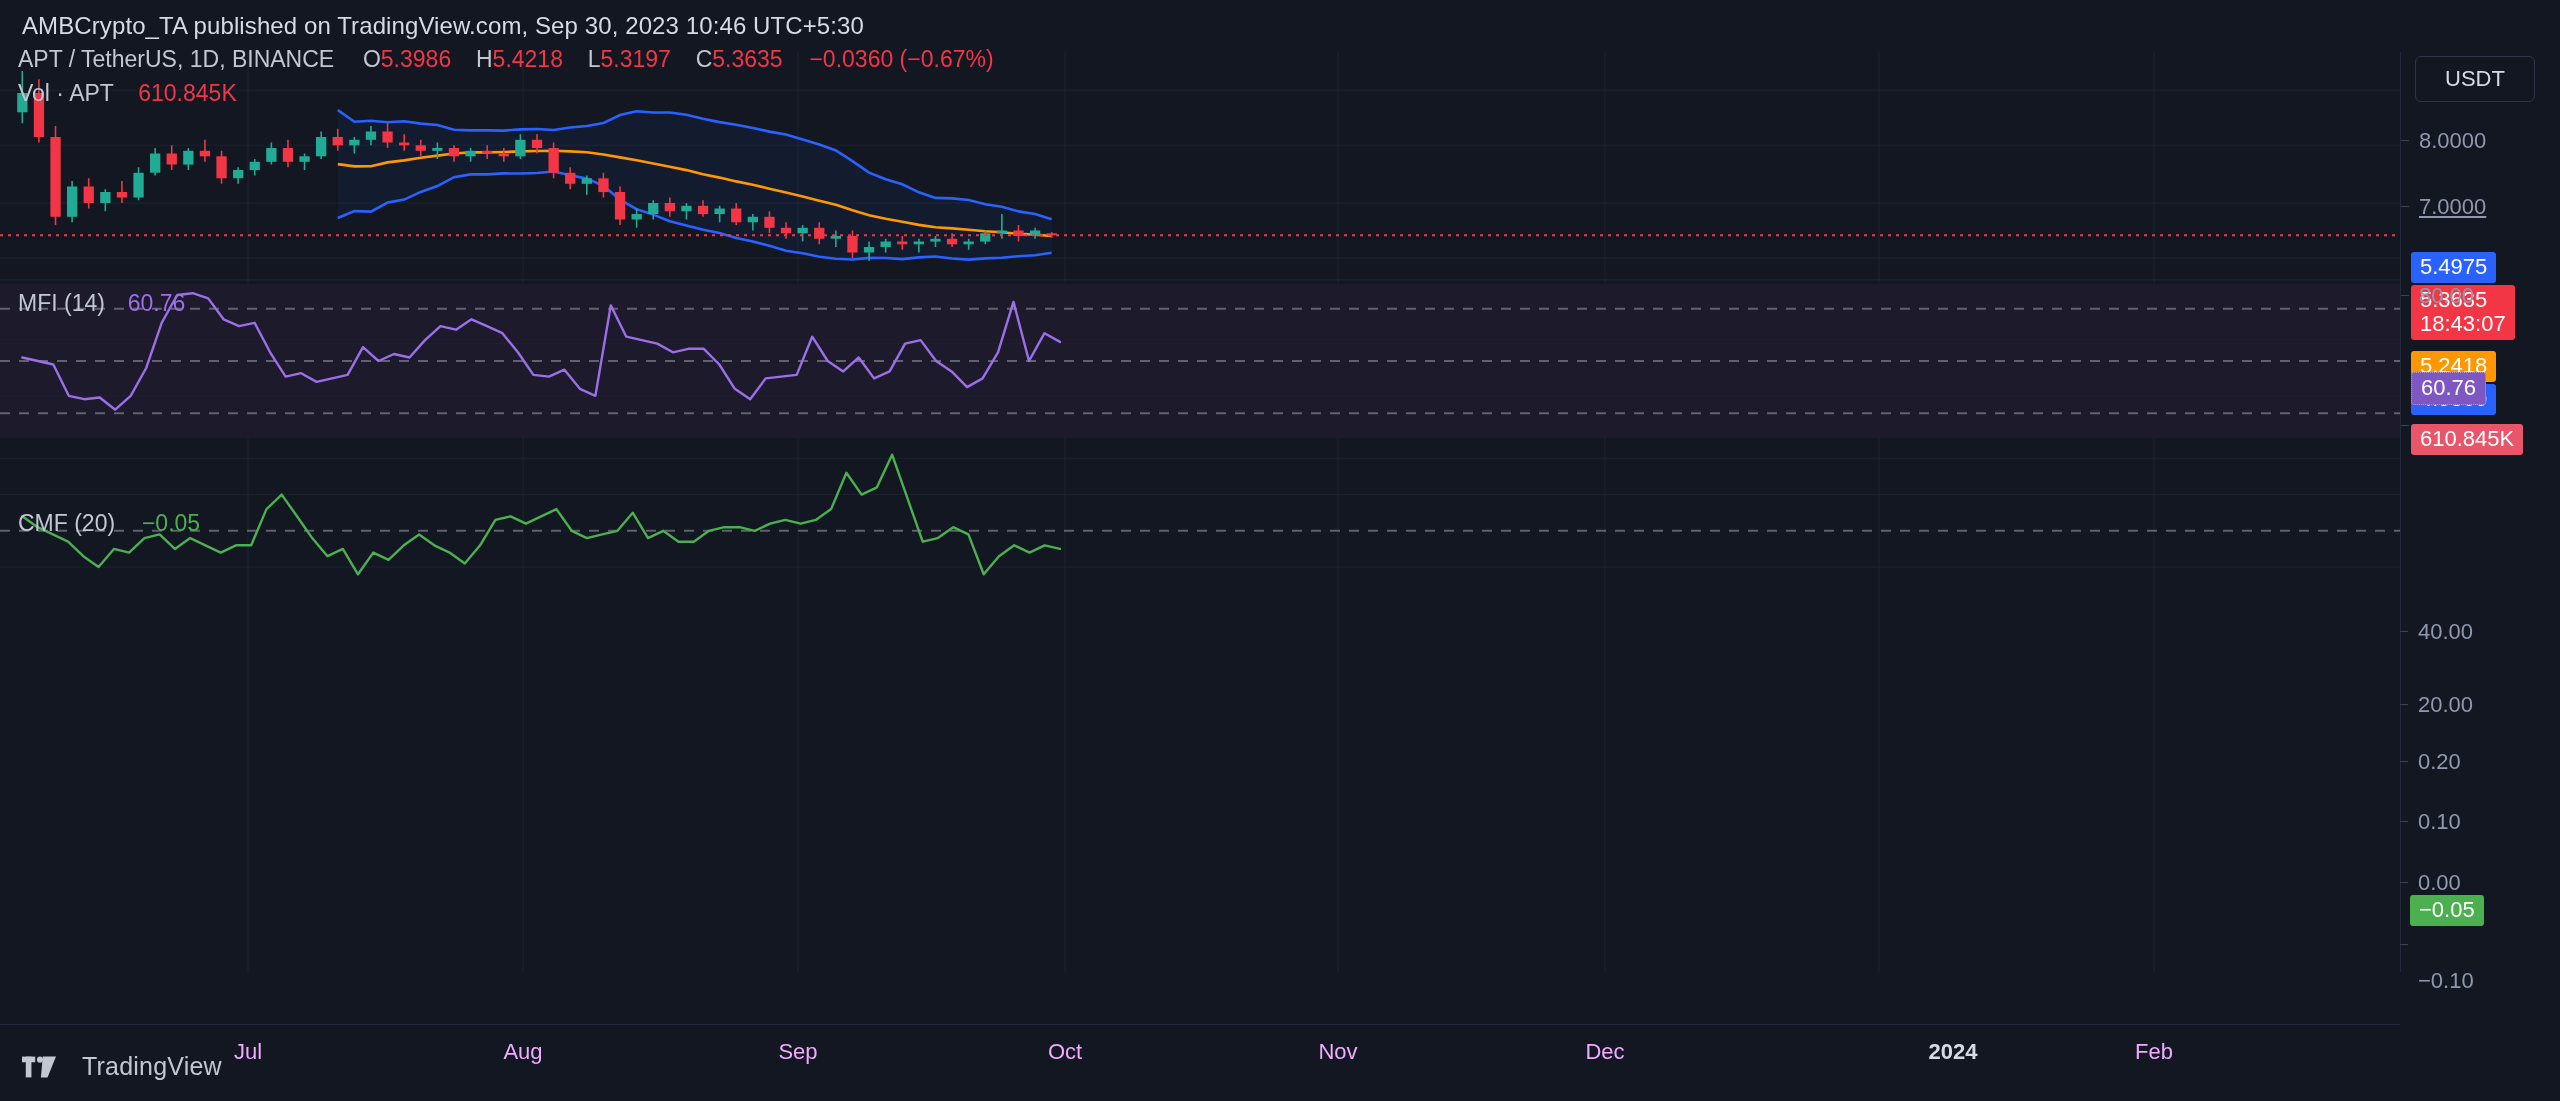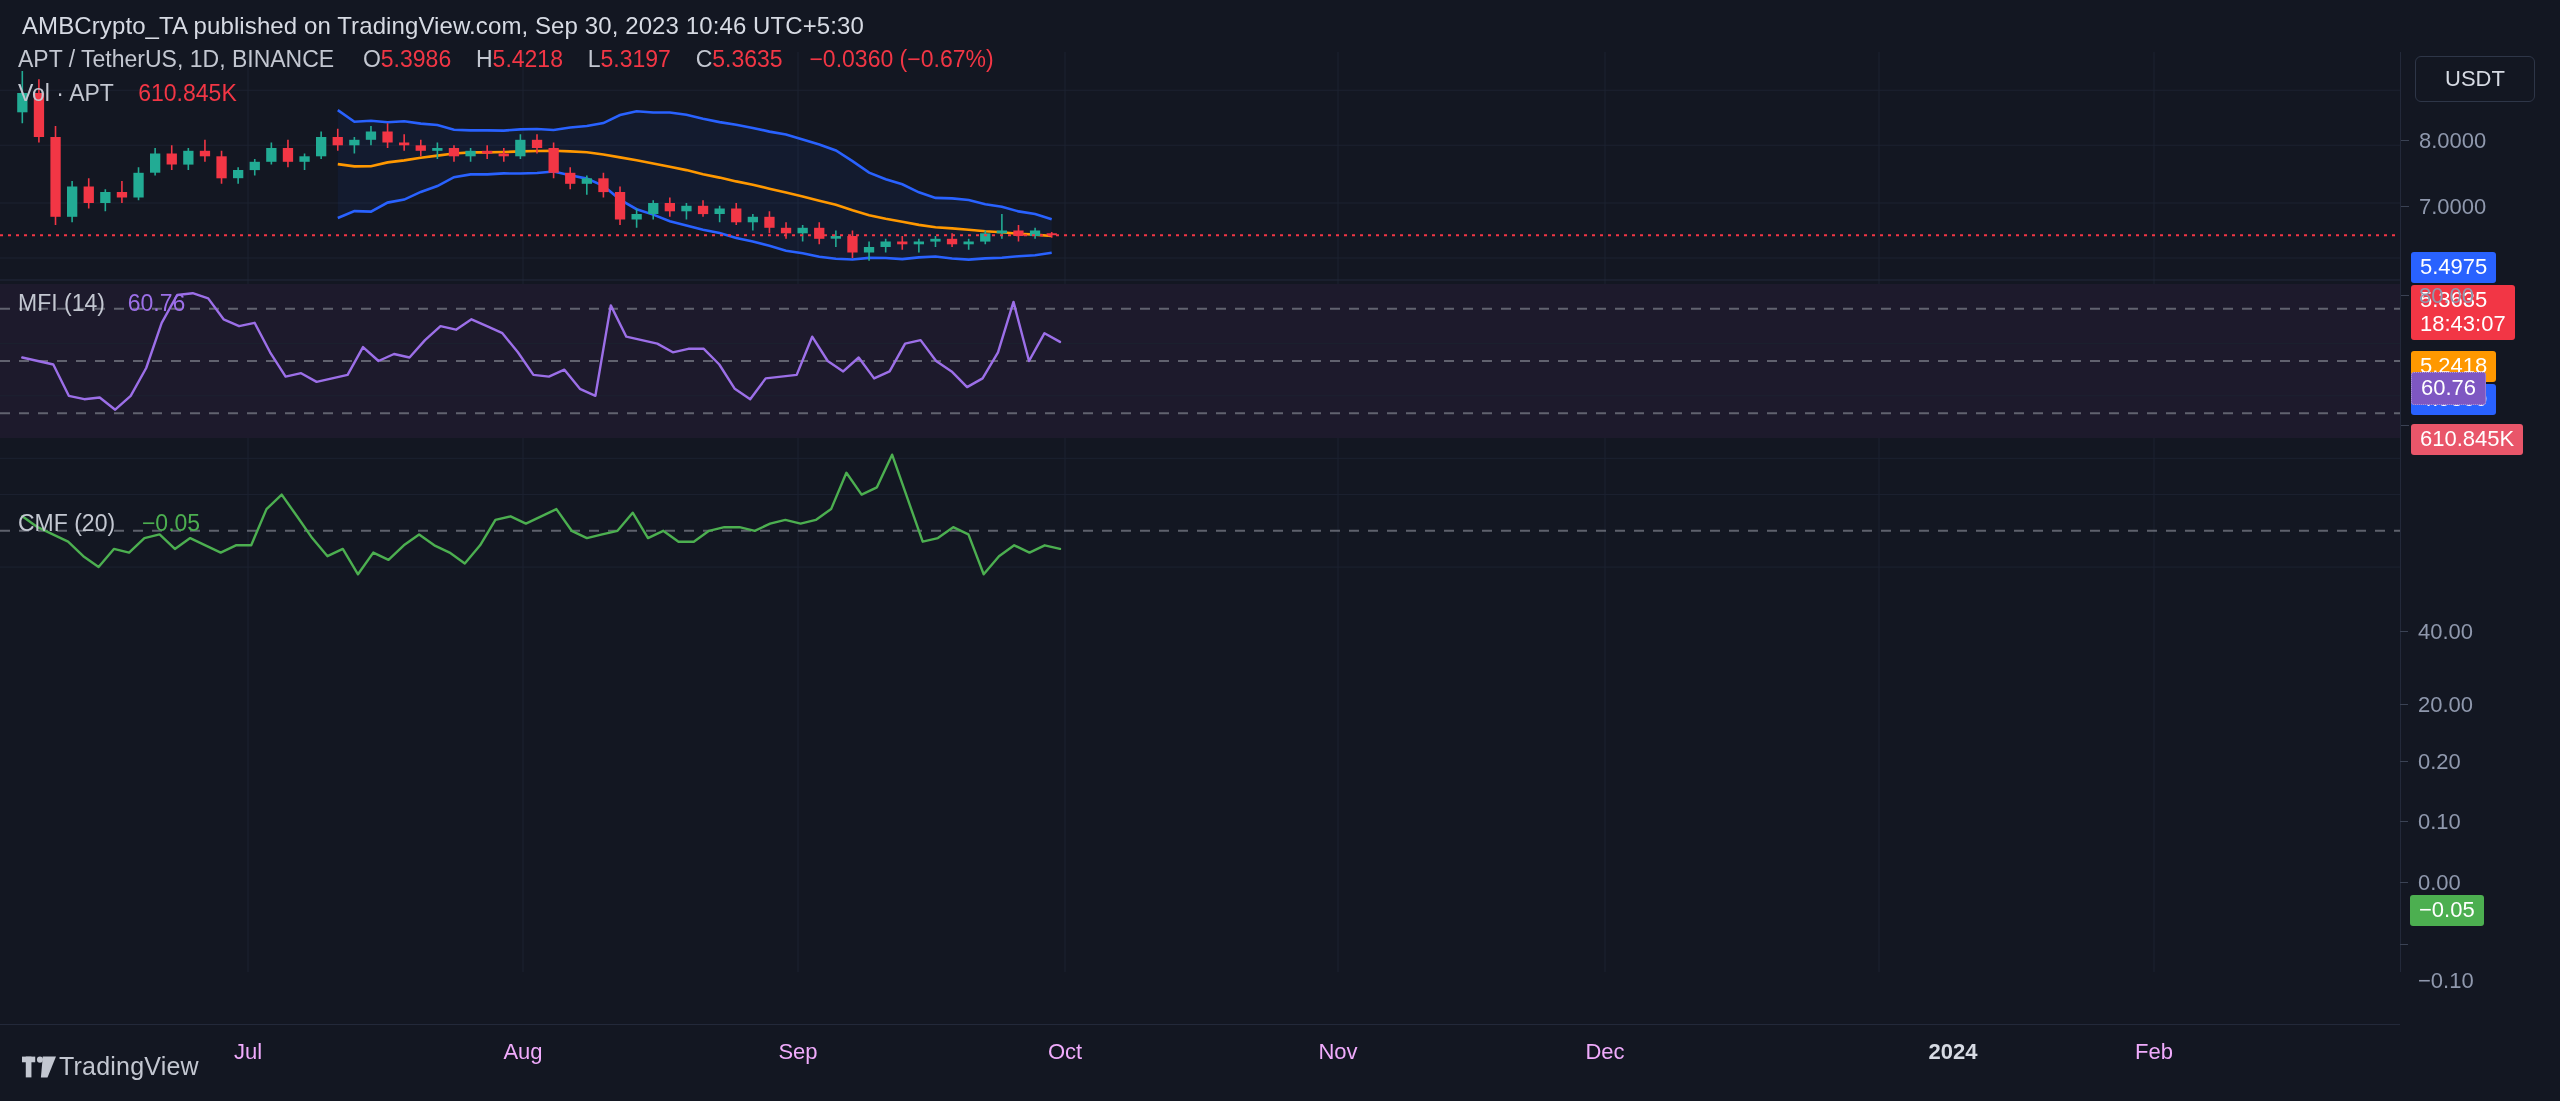--- a/index.html
+++ b/index.html
@@ -51,21 +51,21 @@
   .legend .t-green2 { color: #4caf50; }
 
   
   .time-axis { position: absolute; left: 0; top: 972px; width: 2400px; height: 52px;
                border-top: 1px solid #23293a; }
   .time-lab { position: absolute; top: 14px; font-size: 22px; color: #f0abfc;
               transform: translateX(-50%); white-space: nowrap; }
   .time-lab.bold { color: #d6dae3; font-weight: bold; }
 
   
-  .footer { position: absolute; left: 22px; top: 1052px; display: flex; align-items: center; gap: 3px; }
+  .footer { position: absolute; left: 22px; top: 1052px; display: flex; align-items: center; gap: 26px; }
   .tv-mark { width: 34px; height: 22px; display:block; }
   .tv-word { font-size: 25px; color: #c3c7d1; letter-spacing: .2px; }
 
   svg { display: block; }
 </style>
 </head>
 <body>
 
 <div id="root">
 
@@ -341,21 +341,21 @@
         </div>
     </div>
   </div>
 
   <div class="price-axis">
     <div class="unit-box">USDT</div>
 
     <div class="axis-tickmark" style="top:88px;"></div>
     <div class="axis-tick" style="top:76px;">8.0000</div>
     <div class="axis-tickmark" style="top:154px;"></div>
-    <div class="axis-tick" style="top:142px;">7.0000</div>
+    <div class="axis-tick" style="top:142px;text-decoration:underline;">7.0000</div>
 
     <div class="badge" style="top:200px; background:#2962ff;">5.4975</div>
     <div class="badge" style="top:233px; background:#f23645;">
       <div>5.3635</div>
       <div>18:43:07</div>
     </div>
     <div class="badge" style="top:299px; background:#ff9800;">5.2418</div>
     <div class="badge" style="top:332px; background:#2962ff;">4.9860</div>
     <div class="badge" style="top:372px; background:#e9566a;">610.845K</div>
 

